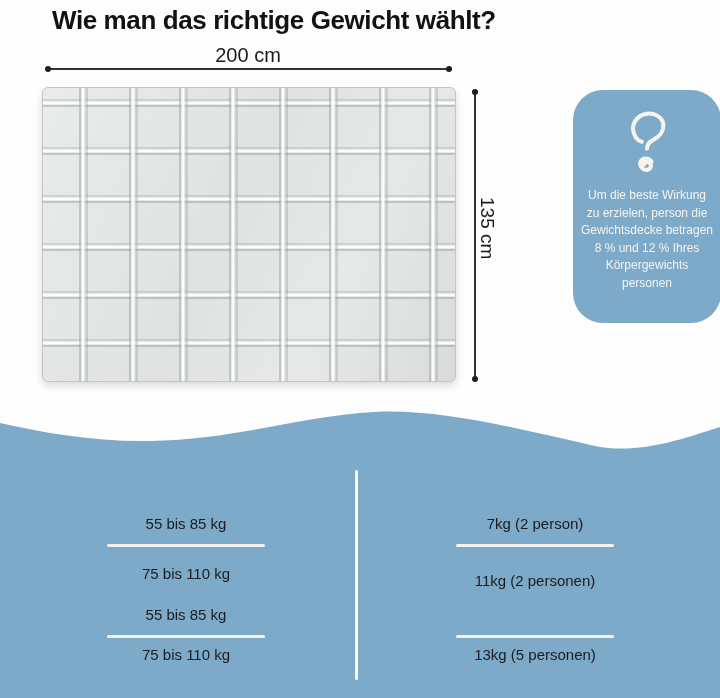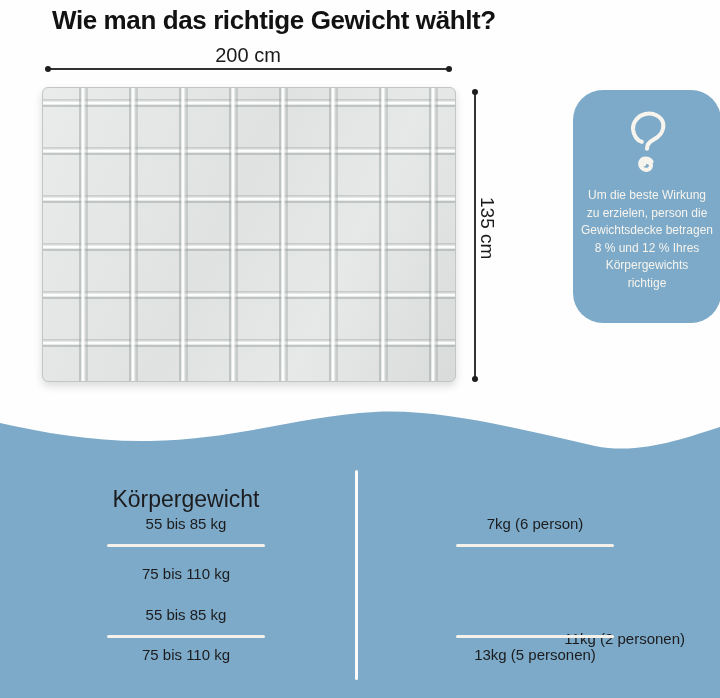--- a/index.html
+++ b/index.html
@@ -73,37 +73,36 @@
       <g fill="none" stroke="#f7f4ee" stroke-width="7" stroke-linecap="round">
         <path d="M41,63 C33,61 27,52 26,42 C25,29 34,18 47,15 C61,12 76,19 78,32 C80,45 70,55 60,60 C52,64 50,68 50,75"></path>
         <path d="M58,97 C53,90 42,90 39,97 C36,105 43,113 51,111 C57,109 59,102 54,99 C50,96.5 45,98 45,102"></path>
       </g>
     </svg>
     <div class="info-text">Um die beste Wirkung</div>
     <div class="info-text">zu erzielen, person die</div>
     <div class="info-text">Gewichtsdecke betragen</div>
     <div class="info-text">8 % und 12 % Ihres</div>
     <div class="info-text">Körpergewichts</div>
-    <div class="info-text">richtige</div>
+    <div class="info-text">personen</div>
   </div>
 
   <svg class="wave" viewBox="0 0 720 55" preserveAspectRatio="none">
     <path d="M0,18 C45,28 95,37 150,36 C240,34 300,11 375,7 C440,3.5 520,24 595,41 C640,50 685,33 720,22 L720,56 L0,56 Z" fill="#7caac8"></path>
   </svg>
   <div class="blue-area"></div>
 
-  <div class="cell col-left th" style="top:486px;">Körpergewicht</div>
   <div class="divider"></div>
 
   <div class="cell col-left" style="top:515px;">55 bis 85 kg</div>
-  <div class="cell col-right" style="top:515px;">7kg (6 person)</div>
+  <div class="cell col-right" style="top:515px;">7kg (2 person)</div>
   <div class="underline ul-left" style="top:544px;"></div>
   <div class="underline ul-right" style="top:544px;"></div>
   <div class="cell col-left" style="top:565px;">75 bis 110 kg</div>
 
   <div class="cell col-left" style="top:606px;">55 bis 85 kg</div>
-  <div class="cell col-right" style="top:630px;text-align:right;">11kg (2 personen)</div>
+  <div class="cell col-right" style="top:572px;">11kg (2 personen)</div>
   <div class="underline ul-left" style="top:635px;"></div>
   <div class="underline ul-right" style="top:635px;"></div>
   <div class="cell col-left" style="top:646px;">75 bis 110 kg</div>
   <div class="cell col-right" style="top:646px;">13kg (5 personen)</div>
 
 </div>
 
 </body></html>

